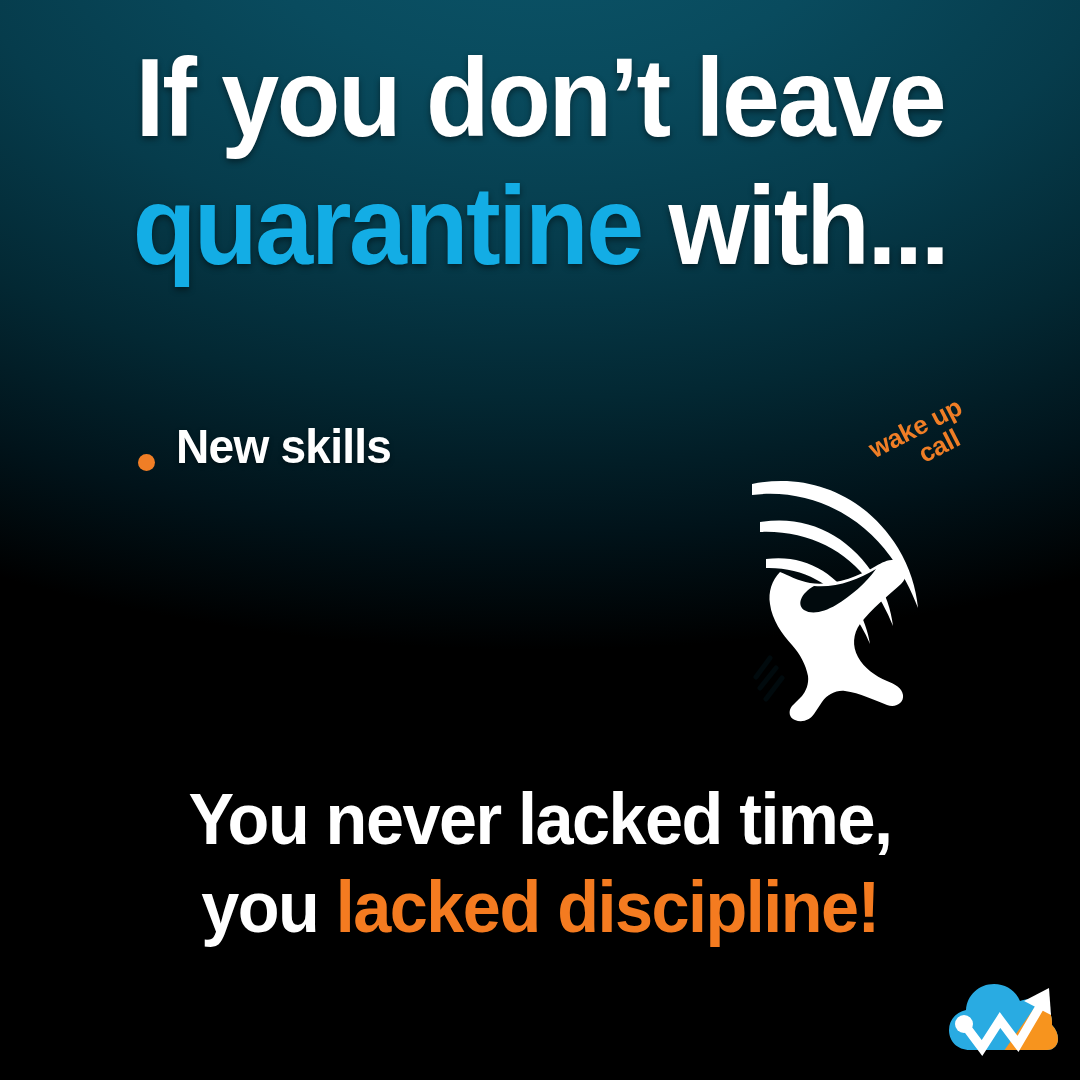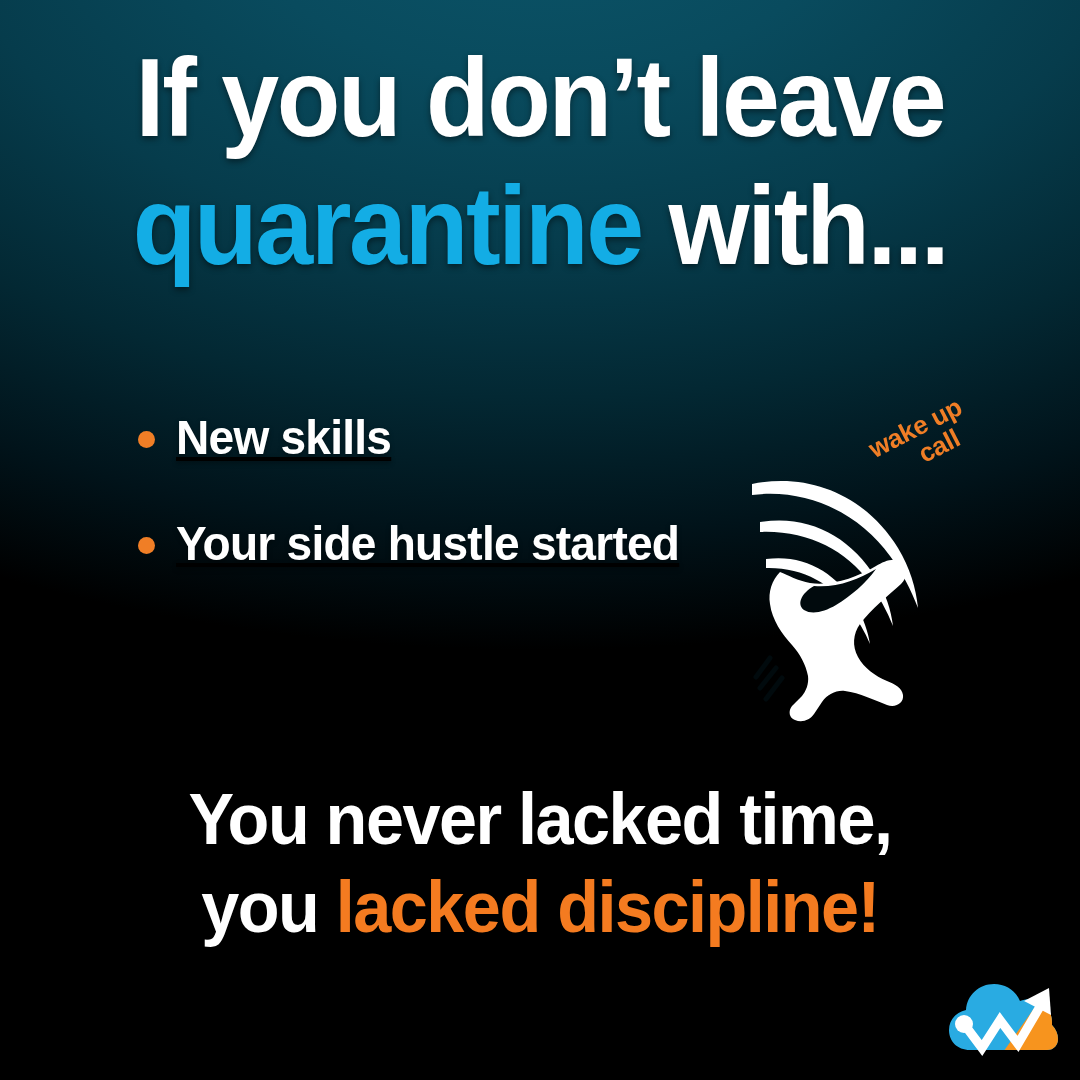--- a/index.html
+++ b/index.html
@@ -38,24 +38,23 @@
 
   
   .bullets {
     position:absolute;
     left:138px;
     top:403px;
     width:640px;
   }
   .bullet-row {
     display:flex;
-    align-items:center;
+    align-items:flex-end;
     height:68px;
     margin-bottom:38px;
-    text-decoration:underline;
   }
   .bullet-dot {
     flex:0 0 auto;
     width:17px; height:17px;
     border-radius:50%;
     background:#F07E26;
     margin-right:21px;
     margin-top:4px;
   }
   .bullet-text {
@@ -134,24 +133,20 @@
 
   <div class="headline">
     <span class="line">If you don’t leave</span>
     <span class="line"><span class="hl-accent">quarantine</span><span> with...</span></span>
   </div>
 
   <div class="bullets">
     <div class="bullet-row">
       <span class="bullet-dot"></span>
       <span class="bullet-text">New skills</span>
-    </div>
-    <div class="bullet-row">
-      <span class="bullet-dot"></span>
-      <span class="bullet-text">Your side hustle started</span>
     </div>
   </div>
 
   <div class="bulb-wrap">
     <svg viewBox="0 0 210 262" xmlns="http://www.w3.org/2000/svg" aria-hidden="true">
       <g fill="#ffffff">
 
         <path d="M4 22 C62 10 118 34 150 86 C162 106 168 126 170 146
                  C163 128 154 110 142 94 C112 52 60 26 4 33 Z"></path>
         <path d="M12 60 C60 52 102 74 128 116 C138 132 143 148 145 164

